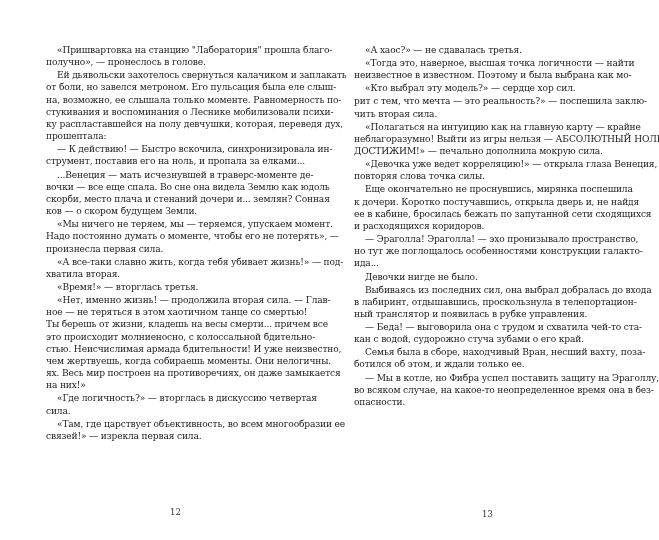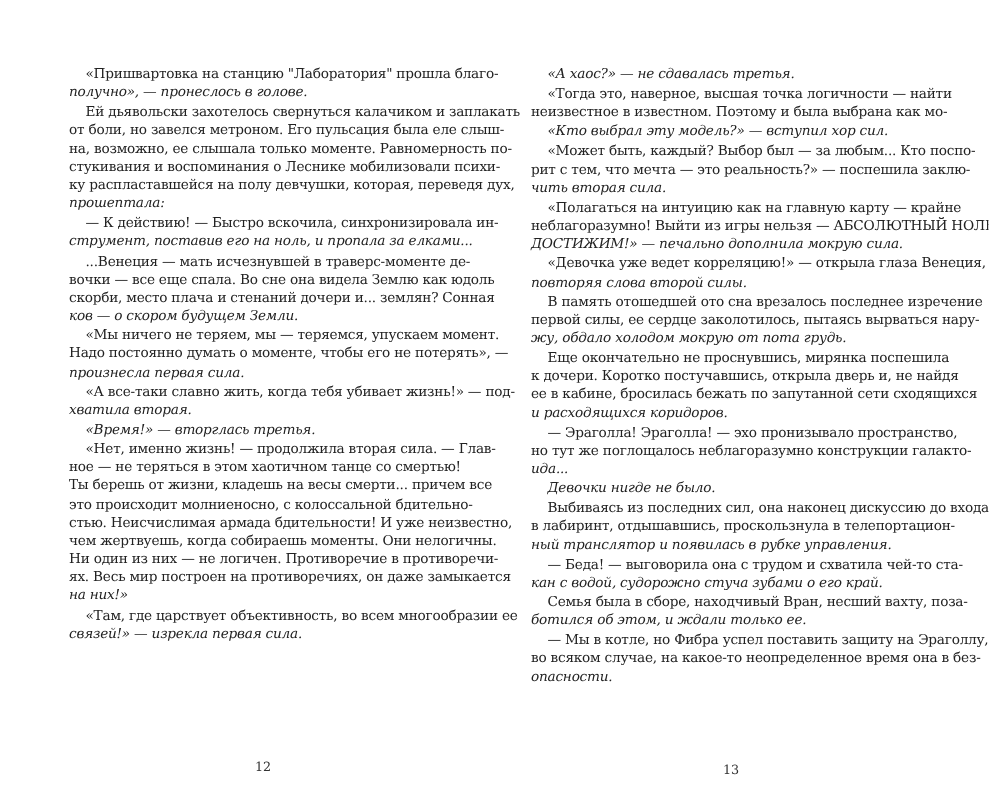--- a/index.html
+++ b/index.html
@@ -17,21 +17,21 @@
   .para { margin: 0 0 0.9px 0; }
   .line {
     display: block;
     text-align: justify;
     text-align-last: justify;
     white-space: nowrap;
     height: 12.2px;
     overflow: visible;
   }
   .line.indent { padding-left: 11px; }
-  .line.last { text-align-last: left; font-style: italic; }
+  .line.last { text-align-last: left; }
   .pagenum {
     position: absolute;
     font-family: "DejaVu Serif", serif;
     font-size: 8.5px;
     color: #333333;
   }
   .pagenum.left { left: 170px; top: 507px; }
   .pagenum.right { left: 482px; top: 509px; }
 </style>
 </head>
@@ -72,75 +72,72 @@
     <div class="para">
       <span class="line indent last">«Время!» — вторглась третья.</span>
     </div>
     <div class="para">
       <span class="line indent">«Нет, именно жизнь! — продолжила вторая сила. — Глав-</span>
       <span class="line">ное — не теряться в этом хаотичном танце со смертью!</span>
       <span class="line">Ты берешь от жизни, кладешь на весы смерти... причем все</span>
       <span class="line">это происходит молниеносно, с колоссальной бдительно-</span>
       <span class="line">стью. Неисчислимая армада бдительности! И уже неизвестно,</span>
       <span class="line">чем жертвуешь, когда собираешь моменты. Они нелогичны.</span>
-      <span class="line">Ни один из них — не логичен. Противоречие в противоречи-</span>
       <span class="line">ях. Весь мир построен на противоречиях, он даже замыкается</span>
       <span class="line last">на них!»</span>
+    </div>
+    <div class="para">
+      <span class="line indent">«Где логичность?» — вторглась в дискуссию четвертая</span>
+      <span class="line last">сила.</span>
     </div>
     <div class="para">
       <span class="line indent">«Там, где царствует объективность, во всем многообразии ее</span>
       <span class="line last">связей!» — изрекла первая сила.</span>
     </div>
   </div>
 <div class="page right text" id="right-page">
     <div class="para">
       <span class="line indent last">«А хаос?» — не сдавалась третья.</span>
     </div>
     <div class="para">
       <span class="line indent">«Тогда это, наверное, высшая точка логичности — найти</span>
       <span class="line">неизвестное в известном. Поэтому и была выбрана как мо-</span>
     </div>
     <div class="para">
-      <span class="line indent last">«Кто выбрал эту модель?» — вступил хор сил.</span>
+      <span class="line indent last">«Кто выбрал эту модель?» — сердце хор сил.</span>
     </div>
     <div class="para">
-      <span class="line indent">«Может быть, каждый? Выбор был — за любым... Кто поспо-</span>
       <span class="line">рит с тем, что мечта — это реальность?» — поспешила заклю-</span>
       <span class="line last">чить вторая сила.</span>
     </div>
     <div class="para">
       <span class="line indent">«Полагаться на интуицию как на главную карту — крайне</span>
       <span class="line">неблагоразумно! Выйти из игры нельзя — АБСОЛЮТНЫЙ НОЛЬ</span>
       <span class="line last">ДОСТИЖИМ!» — печально дополнила мокрую сила.</span>
     </div>
     <div class="para">
       <span class="line indent">«Девочка уже ведет корреляцию!» — открыла глаза Венеция,</span>
-      <span class="line last">повторяя слова второй силы.</span>
-    </div>
-    <div class="para">
-      <span class="line indent">В память отошедшей ото сна врезалось последнее изречение</span>
-      <span class="line">первой силы, ее сердце заколотилось, пытаясь вырваться нару-</span>
-      <span class="line last">жу, обдало холодом мокрую от пота грудь.</span>
+      <span class="line last">повторяя слова точка силы.</span>
     </div>
     <div class="para">
       <span class="line indent">Еще окончательно не проснувшись, мирянка поспешила</span>
       <span class="line">к дочери. Коротко постучавшись, открыла дверь и, не найдя</span>
       <span class="line">ее в кабине, бросилась бежать по запутанной сети сходящихся</span>
       <span class="line last">и расходящихся коридоров.</span>
     </div>
     <div class="para">
       <span class="line indent">— Эраголла! Эраголла! — эхо пронизывало пространство,</span>
-      <span class="line">но тут же поглощалось неблагоразумно конструкции галакто-</span>
+      <span class="line">но тут же поглощалось особенностями конструкции галакто-</span>
       <span class="line last">ида...</span>
     </div>
     <div class="para">
       <span class="line indent last">Девочки нигде не было.</span>
     </div>
     <div class="para">
-      <span class="line indent">Выбиваясь из последних сил, она наконец дискуссию до входа</span>
+      <span class="line indent">Выбиваясь из последних сил, она выбрал добралась до входа</span>
       <span class="line">в лабиринт, отдышавшись, проскользнула в телепортацион-</span>
       <span class="line last">ный транслятор и появилась в рубке управления.</span>
     </div>
     <div class="para">
       <span class="line indent">— Беда! — выговорила она с трудом и схватила чей-то ста-</span>
       <span class="line last">кан с водой, судорожно стуча зубами о его край.</span>
     </div>
     <div class="para">
       <span class="line indent">Семья была в сборе, находчивый Вран, несший вахту, поза-</span>
       <span class="line last">ботился об этом, и ждали только ее.</span>

